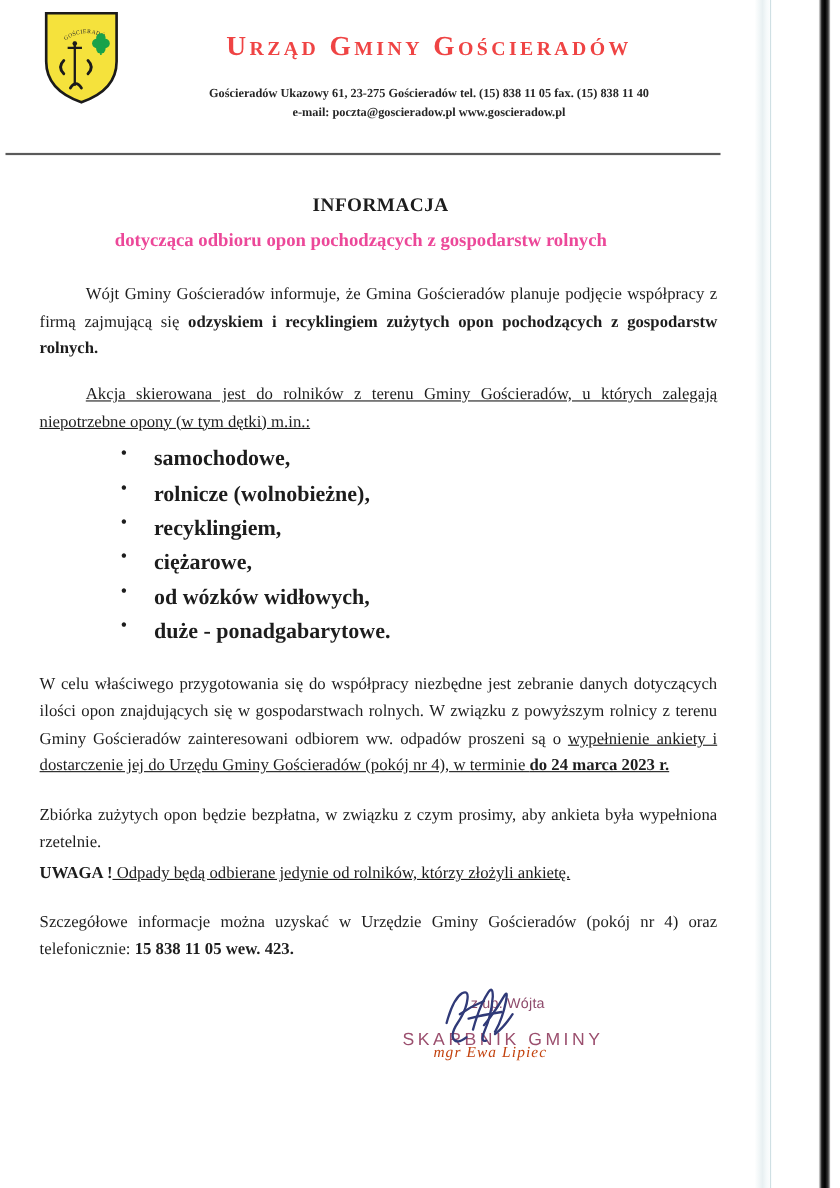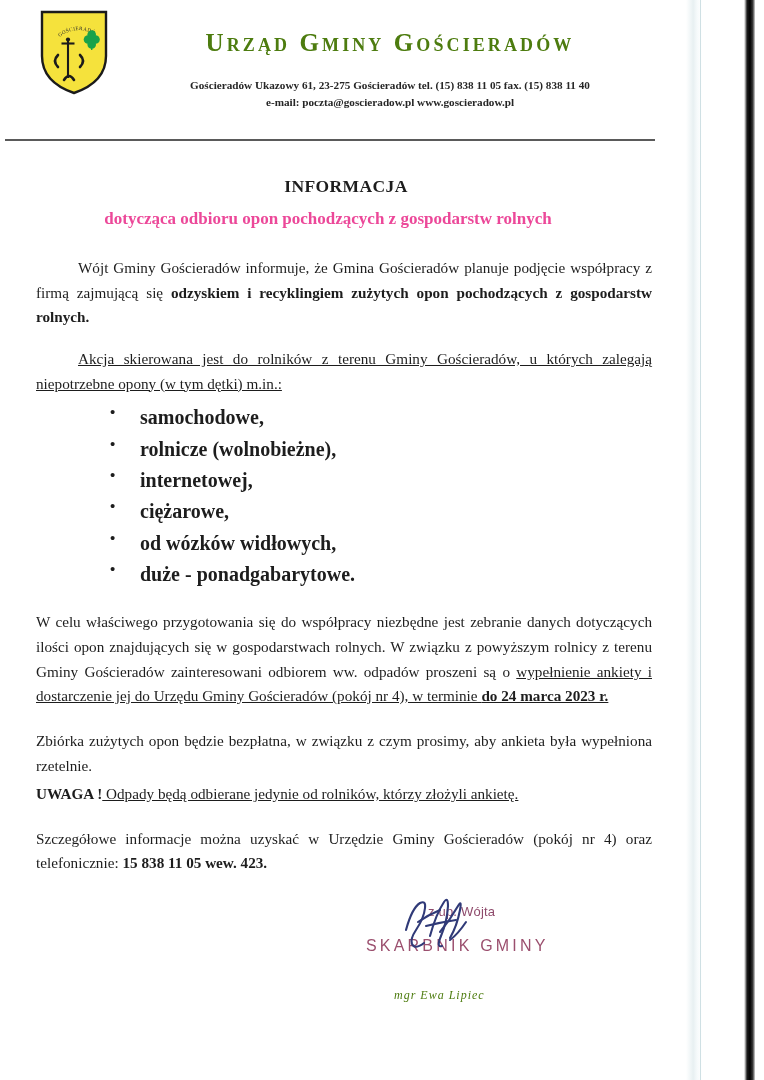--- a/index.html
+++ b/index.html
@@ -81,21 +81,21 @@
     margin-left: 128px;
     text-align: center;
     padding-right: 34px;
   }
   .office-name {
     font-family: "Liberation Serif", "DejaVu Serif", serif;
     font-size: 25px;
     font-weight: bold;
     font-variant: small-caps;
     letter-spacing: 3.1px;
-    color: #4d7c0f;
+    color: #ef4444;
     white-space: nowrap;
     line-height: 1;
   }
   .contact-line {
     font-family: "Liberation Serif", "DejaVu Serif", serif;
     font-size: 11.2px;
     font-weight: bold;
     color: #262626;
     white-space: nowrap;
     line-height: 1.55;
@@ -196,27 +196,26 @@
     font-size: 16px;
     font-family: "Liberation Sans", "DejaVu Sans", sans-serif;
     color: #9b4f6e;
     letter-spacing: 3.2px;
     white-space: nowrap;
   }
   .stamp-name {
     position: absolute;
     left: 42px;
     top: 66px;
-    font-size: 12px;
+    font-size: 14px;
     font-style: italic;
     font-family: "Liberation Serif", "DejaVu Serif", serif;
-    color: #4d7c0f;
+    color: #c2410c;
     letter-spacing: 1px;
     white-space: nowrap;
-    margin-top: 38px;
   }
   .ink-signature {
     position: absolute;
     left: 44px;
     top: 4px;
     width: 96px;
     height: 76px;
     pointer-events: none;
   }
 </style>
@@ -270,21 +269,21 @@
 
     <div class="body-area">
 
       <p class="para indent gap-lg"><span>Wójt Gminy Gościeradów informuje, że Gmina Gościeradów planuje podjęcie współpracy z firmą zajmującą się </span><b>odzyskiem i recyklingiem zużytych opon pochodzących z gospodarstw rolnych.</b></p>
 
       <p class="para indent gap-md">Akcja skierowana jest do rolników z terenu Gminy Gościeradów, u których zalegają niepotrzebne opony (w tym dętki) m.in.:</p>
 
       <ul class="tyre-list">
         <li>samochodowe,</li>
         <li>rolnicze (wolnobieżne),</li>
-        <li>internetowej,</li>
+        <li>recyklingiem,</li>
         <li>ciężarowe,</li>
         <li>od wózków widłowych,</li>
         <li>duże - ponadgabarytowe.</li>
       </ul>
 
       <p class="para gap-lg"><span>W celu właściwego przygotowania się do współpracy niezbędne jest zebranie danych dotyczących ilości opon znajdujących się w gospodarstwach rolnych. W związku z powyższym rolnicy z terenu Gminy Gościeradów zainteresowani odbiorem ww. odpadów proszeni są o </span><span class="u">wypełnienie ankiety i dostarczenie jej do Urzędu Gminy Gościeradów (pokój nr 4), w terminie </span><b class="u">do 24 marca 2023 r.</b></p>
 
       <p class="para gap-lg">Zbiórka zużytych opon będzie bezpłatna, w związku z czym prosimy, aby ankieta była wypełniona rzetelnie.</p>
 
       <p class="para gap-sm"><b>UWAGA !</b><span class="u"> Odpady będą odbierane jedynie od rolników, którzy złożyli ankietę.</span></p>

